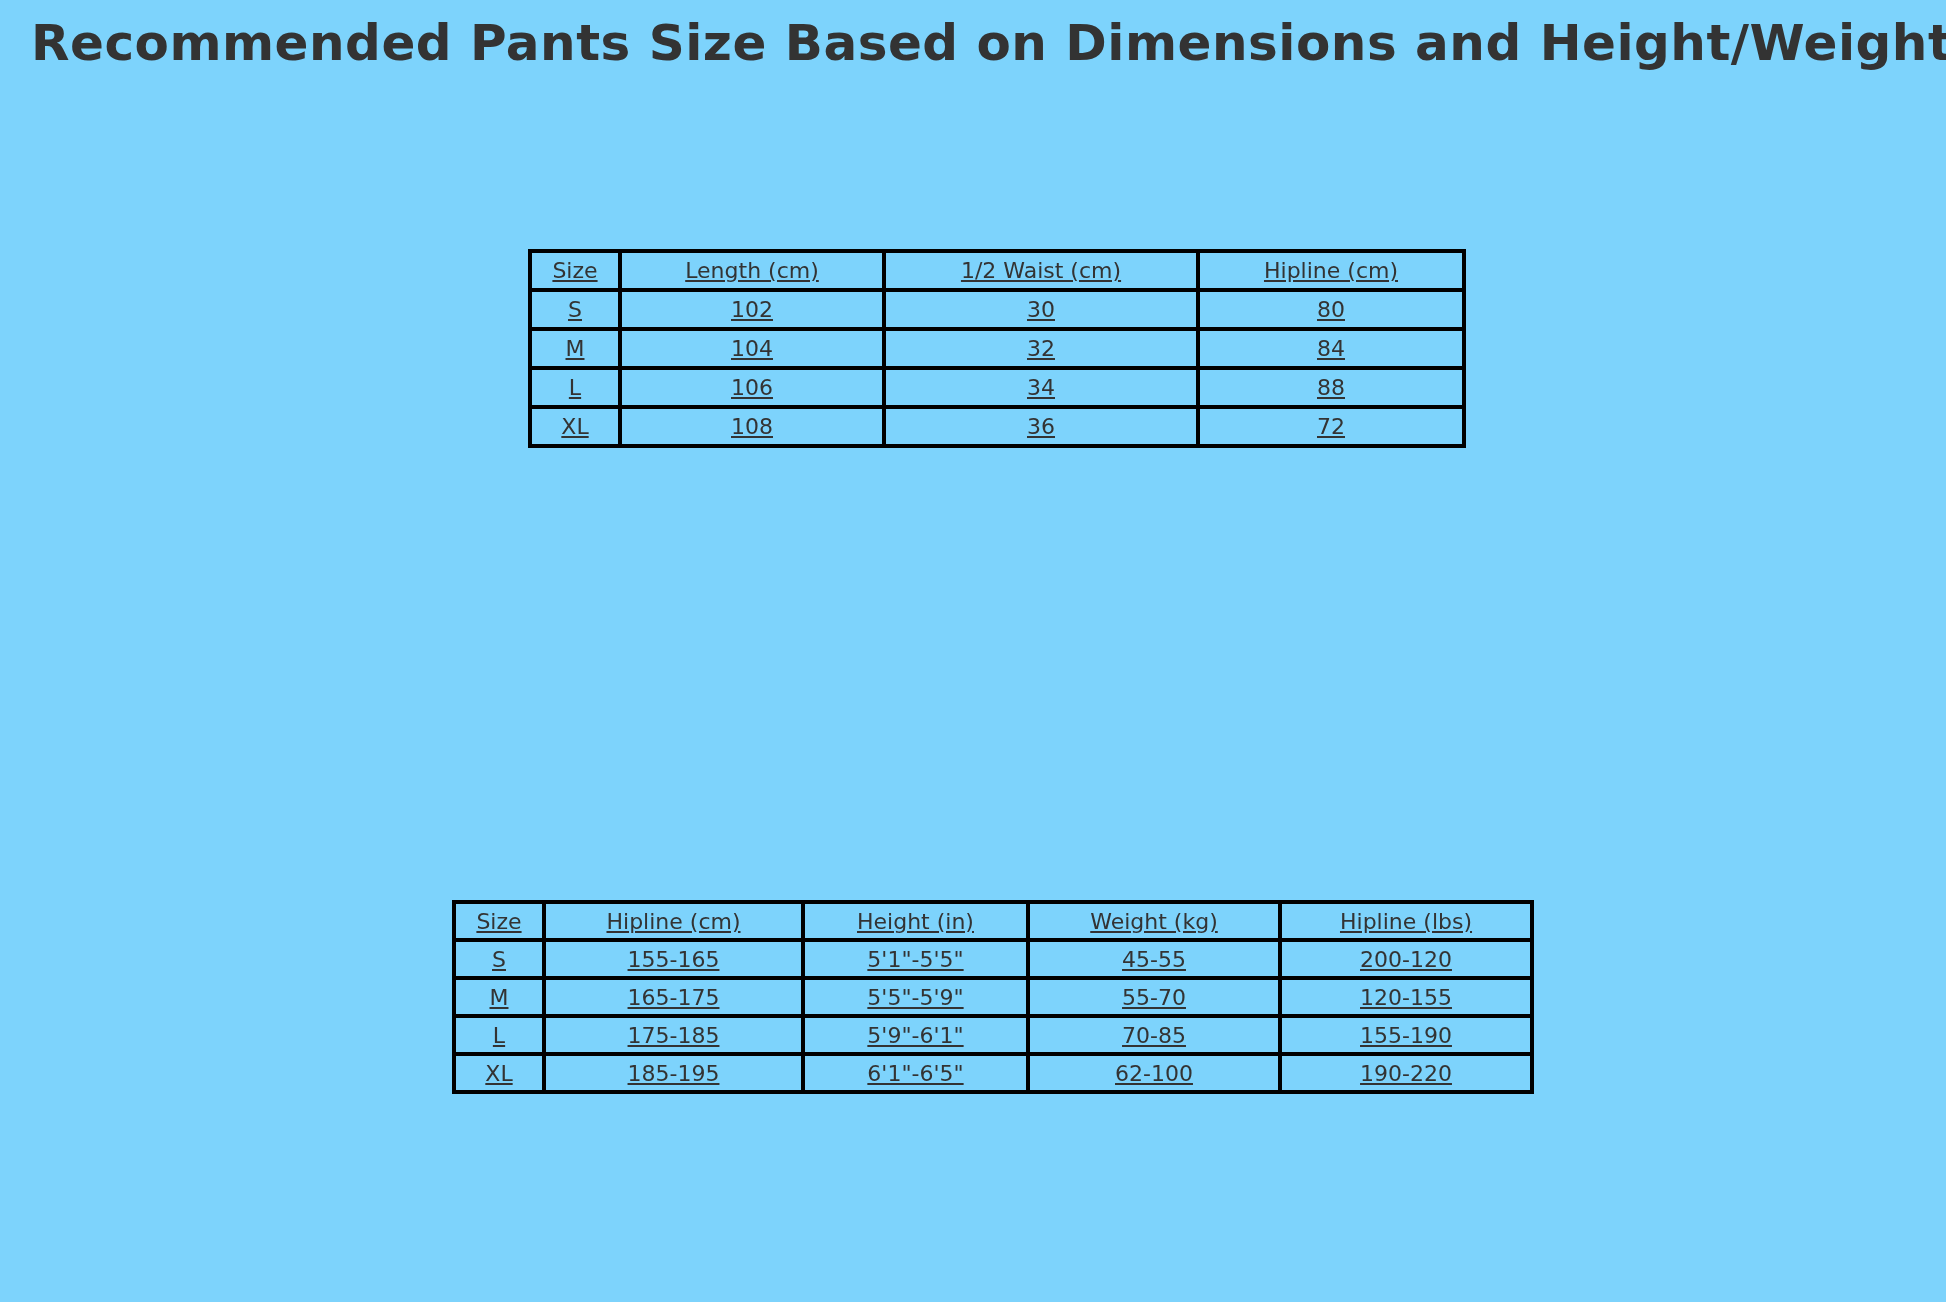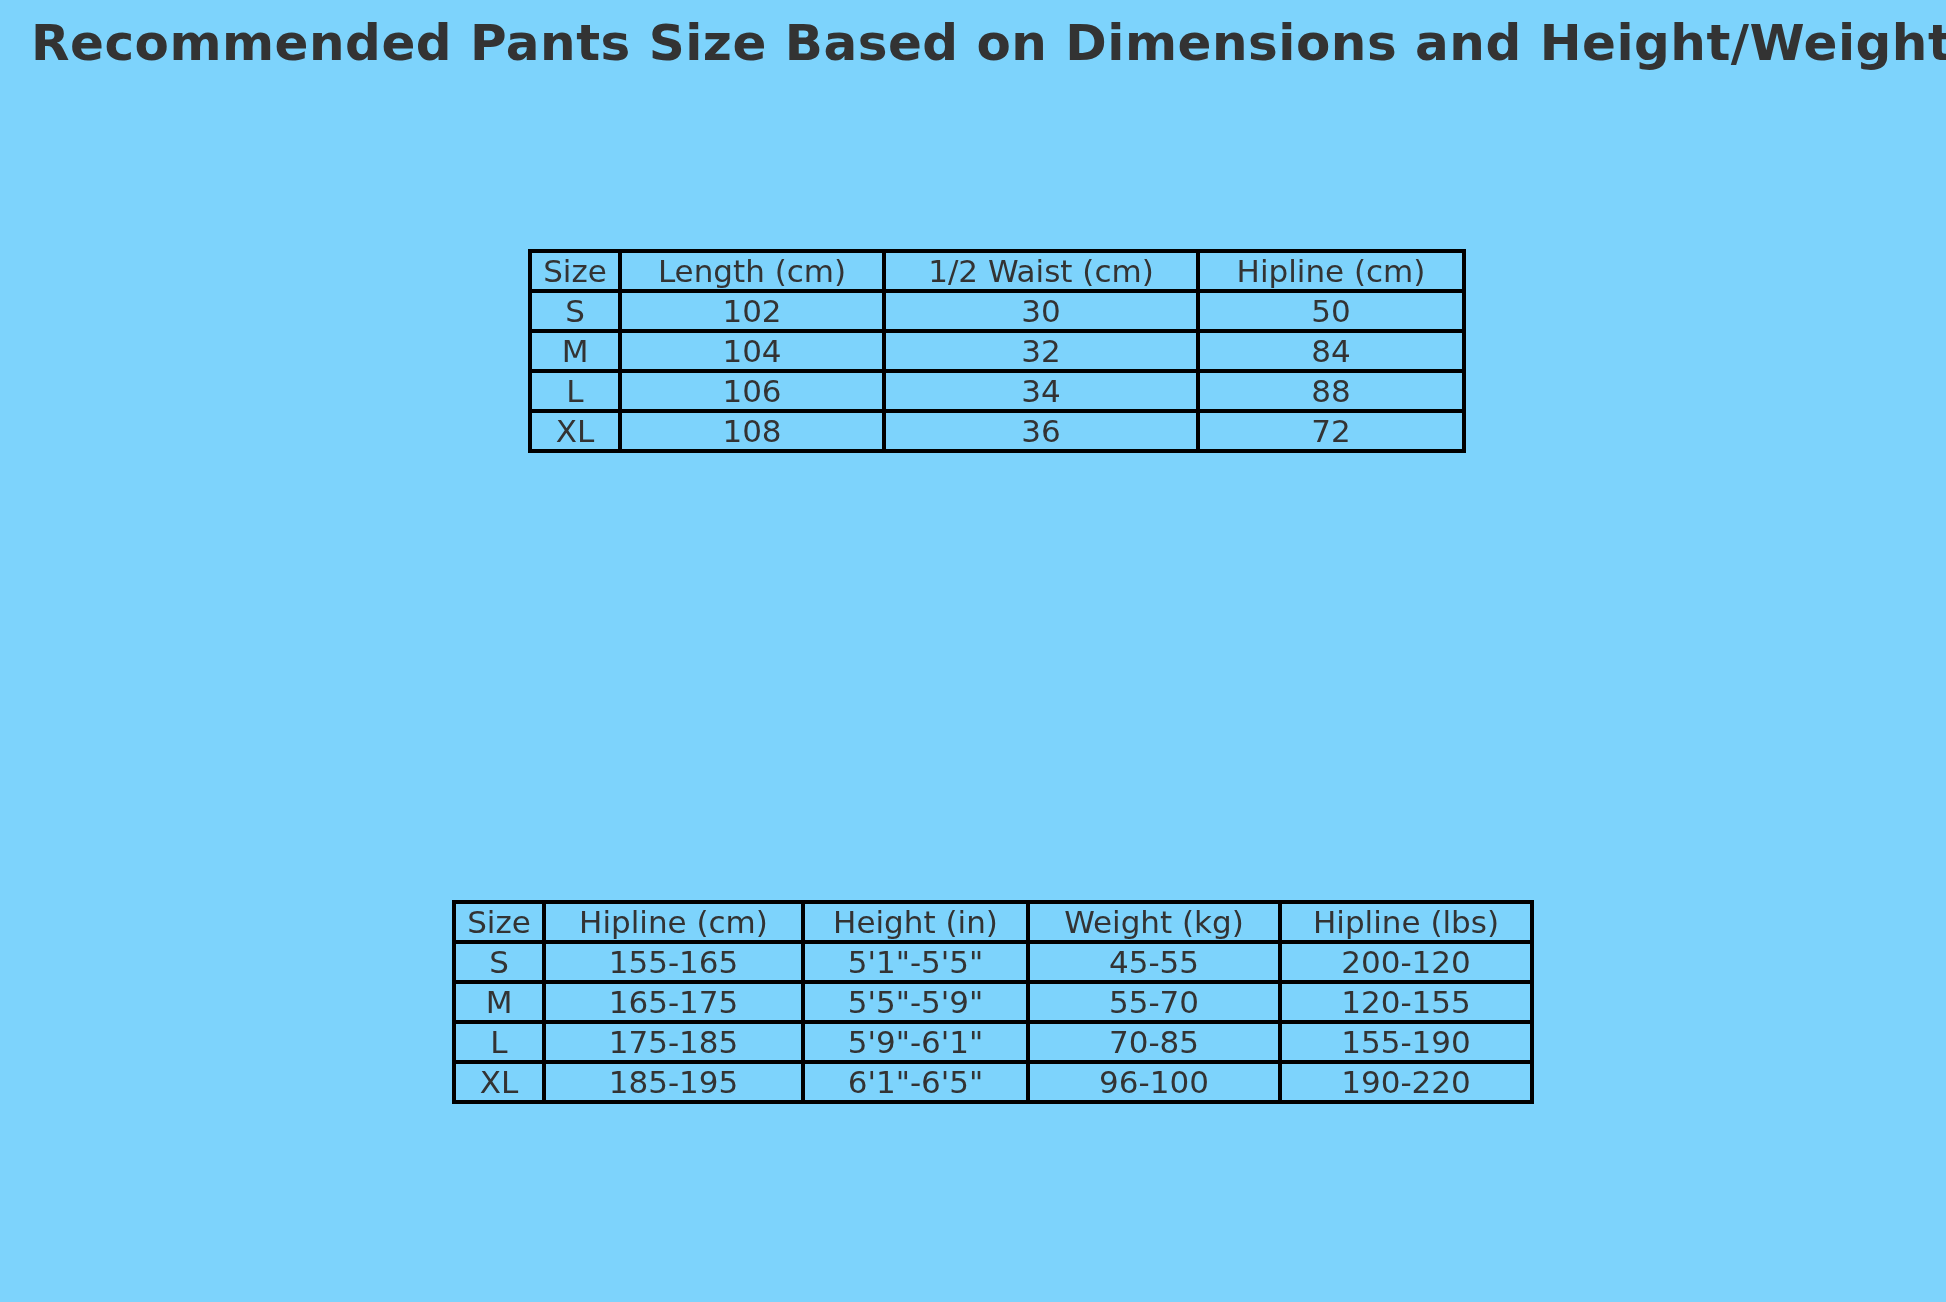--- a/index.html
+++ b/index.html
@@ -25,21 +25,22 @@
     font-weight: bold;
     color: #333333;
     white-space: nowrap;
     letter-spacing: 0.5px;
   }
   table {
     position: absolute;
     border-collapse: collapse;
     table-layout: fixed;
     color: #333333;
-    font-size: 31px;
+    font-size: 22px;
+    text-decoration: underline;
   }
   th, td {
     border: 4px solid #000000;
     text-align: center;
     vertical-align: middle;
     font-weight: normal;
     padding: 0;
     white-space: nowrap;
     overflow: hidden;
   }
@@ -76,21 +77,21 @@
         <th>Length (cm)</th>
         <th>1/2 Waist (cm)</th>
         <th>Hipline (cm)</th>
       </tr>
     </thead>
     <tbody>
       <tr>
         <td>S</td>
         <td>102</td>
         <td>30</td>
-        <td>50</td>
+        <td>80</td>
       </tr>
       <tr>
         <td>M</td>
         <td>104</td>
         <td>32</td>
         <td>84</td>
       </tr>
       <tr>
         <td>L</td>
         <td>106</td>
@@ -142,19 +143,19 @@
         <td>L</td>
         <td>175-185</td>
         <td>5'9"-6'1"</td>
         <td>70-85</td>
         <td>155-190</td>
       </tr>
       <tr>
         <td>XL</td>
         <td>185-195</td>
         <td>6'1"-6'5"</td>
-        <td>96-100</td>
+        <td>62-100</td>
         <td>190-220</td>
       </tr>
     </tbody>
   </table>
 
 </div>
 
 </body></html>

